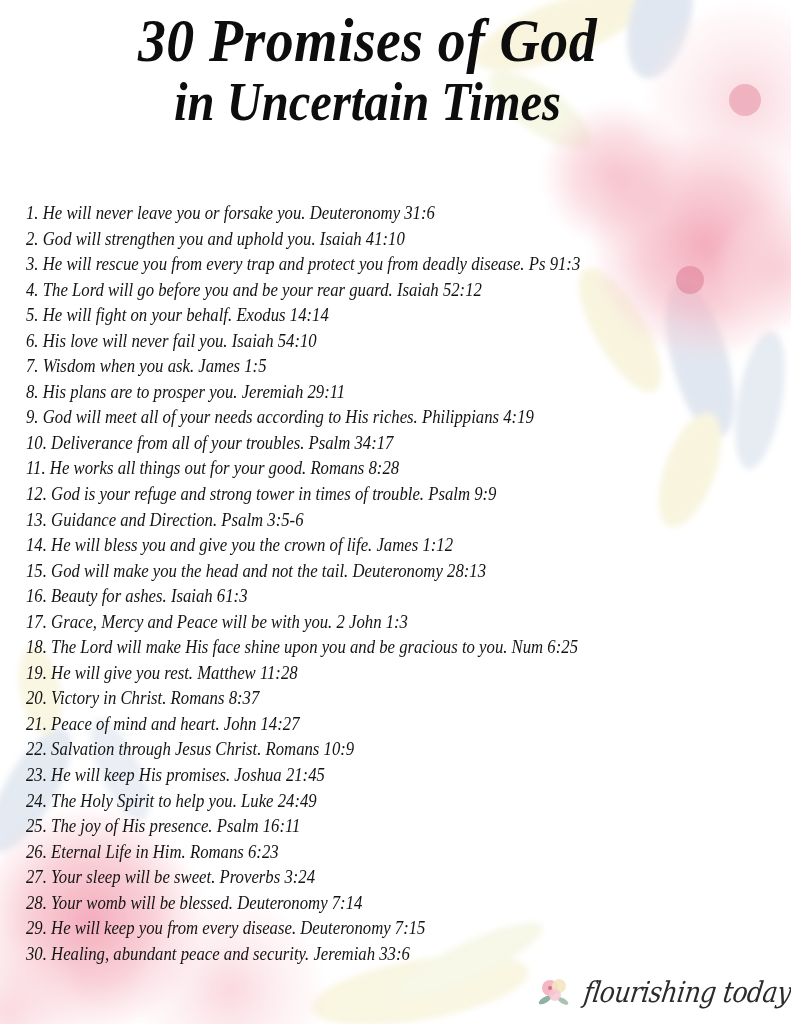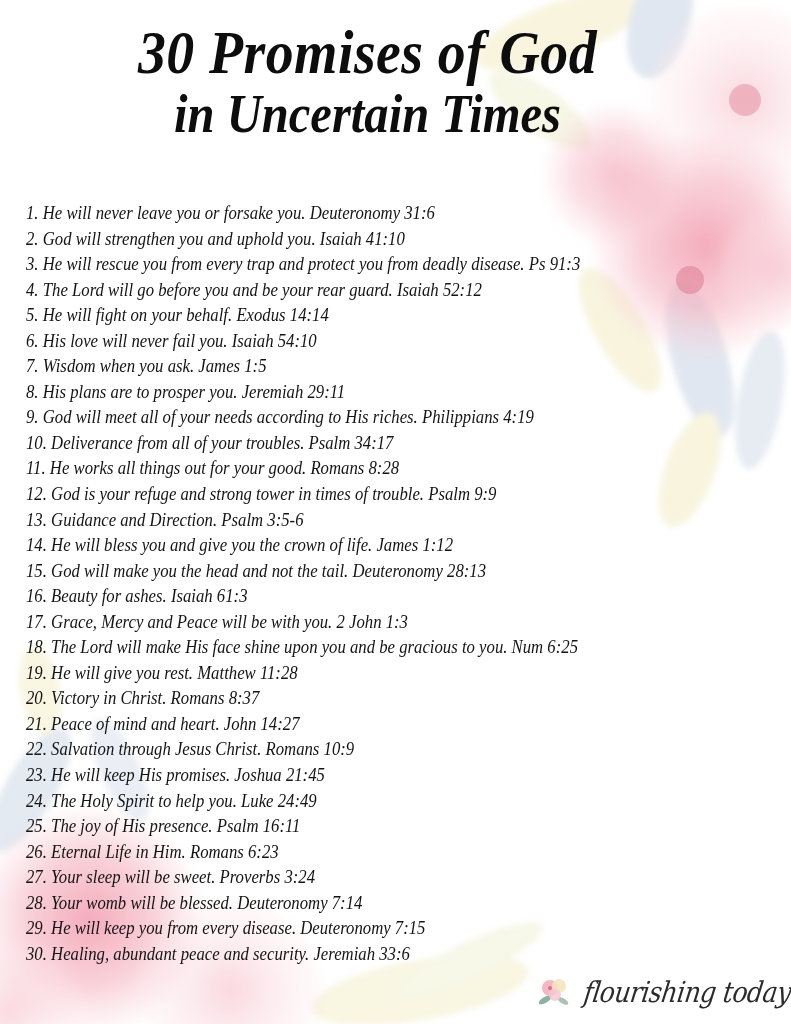--- a/index.html
+++ b/index.html
@@ -3,21 +3,21 @@
   <meta charset="utf-8">
   <style>
     html, body { margin: 0; padding: 0; }
     body {
       width: 791px; height: 1024px; position: relative; overflow: hidden;
       background: #ffffff;
       font-family: "Liberation Serif", "DejaVu Serif", serif;
       color: #141414;
     }
     .bg { position: absolute; inset: 0; pointer-events: none; }
-    .title-block { position: absolute; left: 0; top: 20px; width: 735px; text-align: center; }
+    .title-block { position: absolute; left: 0; top: 8px; width: 735px; text-align: center; }
     .title-line1 {
       font-style: italic; font-size: 62px; line-height: 64px;
       letter-spacing: 0.5px; transform: scaleX(0.9); transform-origin: center;
       color: #0d0d0d; margin: 0;
     }
     .title-line2 {
       font-style: italic; font-size: 54px; line-height: 60px;
       transform: scaleX(0.9); transform-origin: center;
       color: #0d0d0d; margin: 0;
     }

